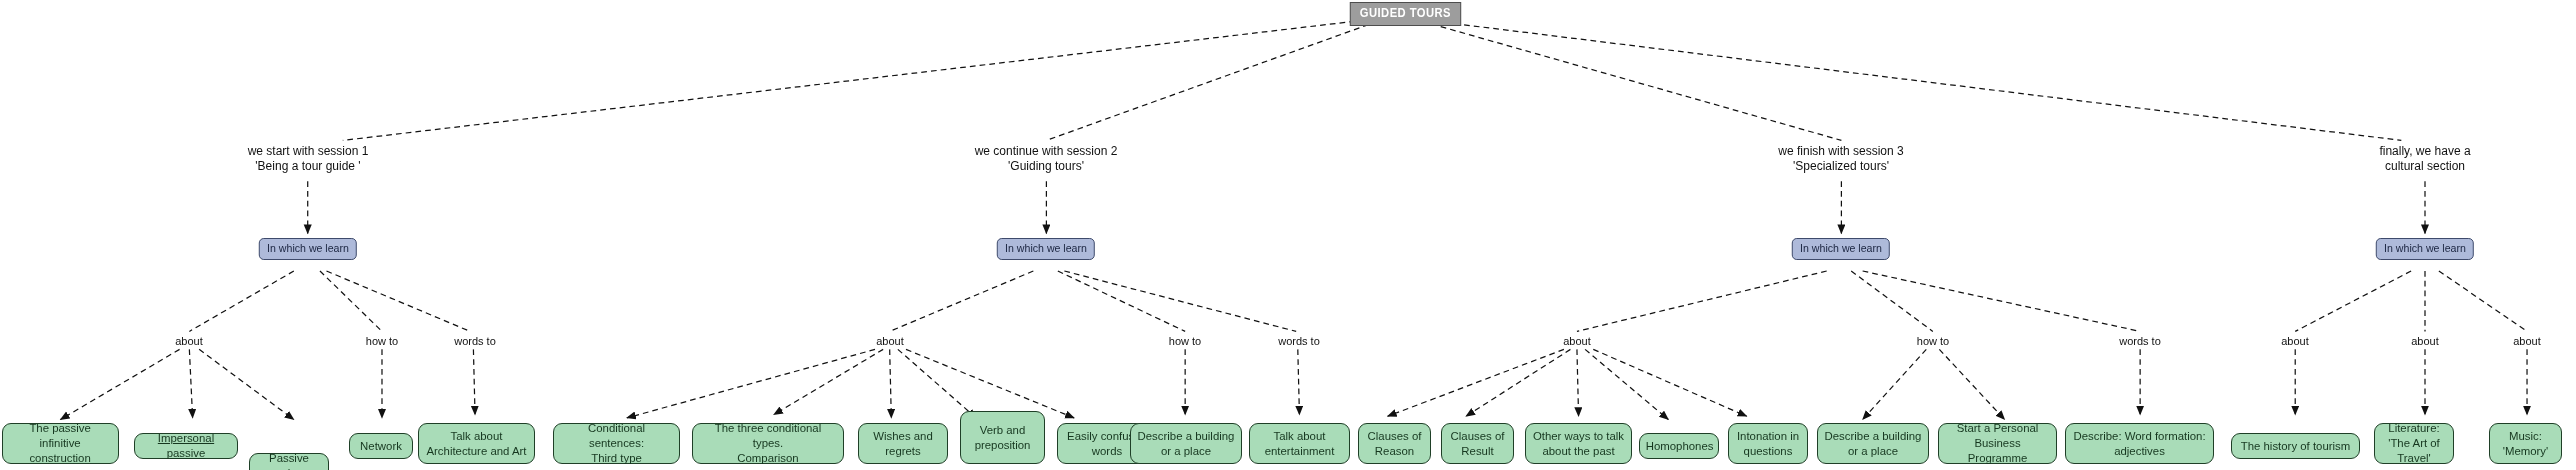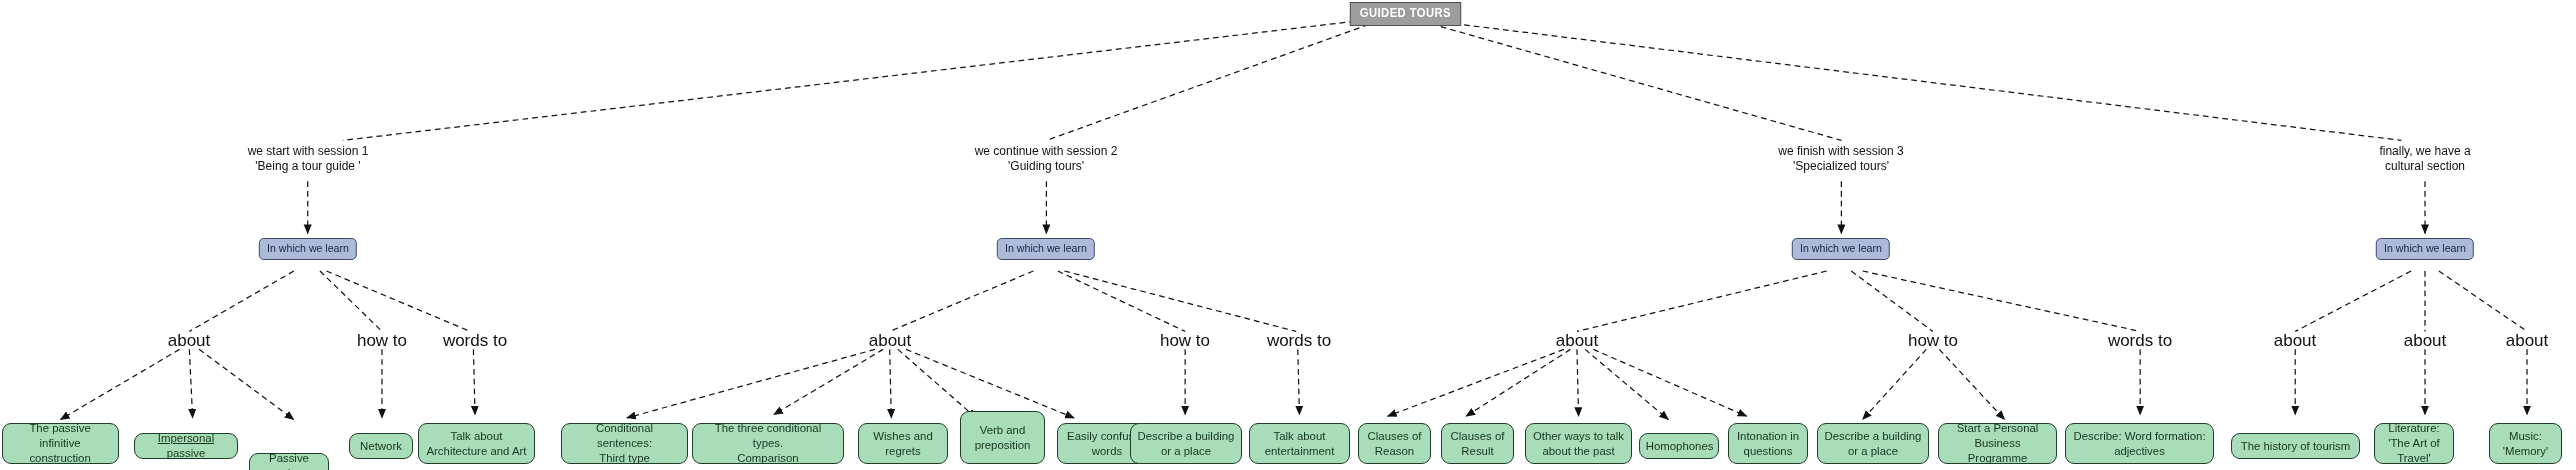--- a/index.html
+++ b/index.html
@@ -47,21 +47,21 @@
     text-align:center;
     line-height:14.7px;
     white-space:nowrap;
     transform:translateX(-50%);
   }
   .branch-label span{display:block;}
 
   
   .link-label{
     position:absolute;
-    font-size:17px;
+    font-size:11px;
     color:#111111;
     text-align:center;
     white-space:nowrap;
     transform:translateX(-50%);
     line-height:12.2px;
   }
 
   
   .learn-node{
     position:absolute;
@@ -238,21 +238,21 @@
     <span class="txt">Network</span>
   </div>
 
   <div class="leaf-node" style="left:418px;top:423px;width:117px;height:41px;">
     <span class="txt">
       <span>Talk about</span>
       <span class="l2">Architecture and Art</span>
     </span>
   </div>
 
-  <div class="leaf-node" style="left:553px;top:423px;width:127px;height:41px;margin-left:8px;">
+  <div class="leaf-node" style="left:553px;top:423px;width:127px;height:41px;">
     <span class="txt">
       <span>Conditional sentences:</span>
       <span class="l2">Third type</span>
     </span>
   </div>
   <div class="leaf-node" style="left:692px;top:423px;width:152px;height:41px;">
     <span class="txt">
       <span>The three conditional types.</span>
       <span class="l2">Comparison</span>
     </span>

